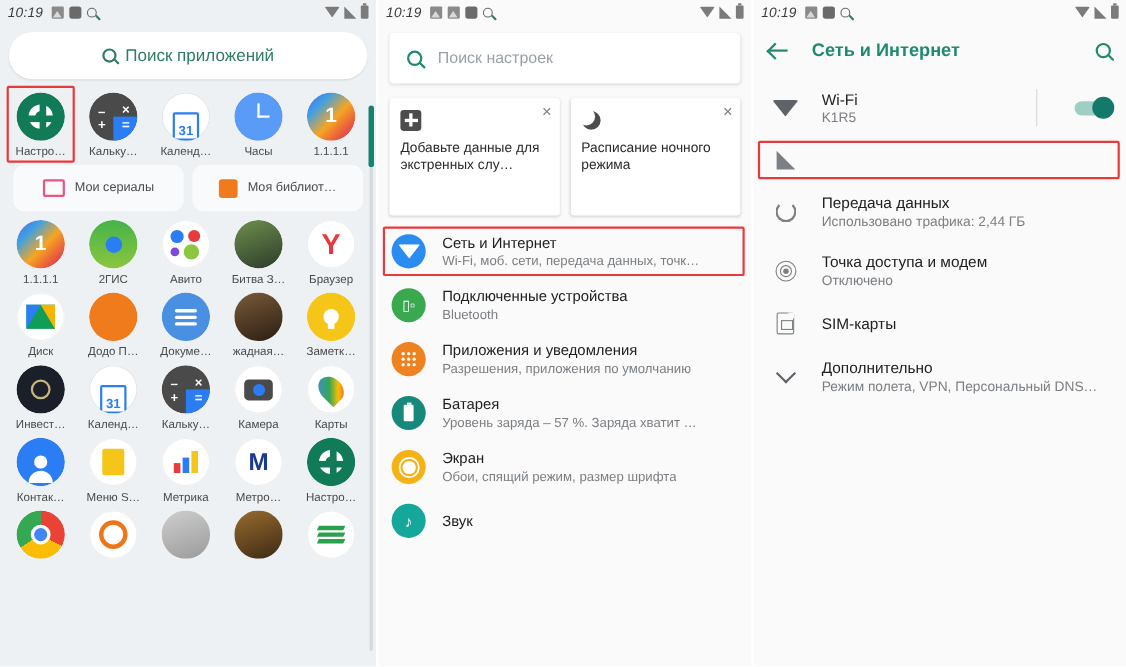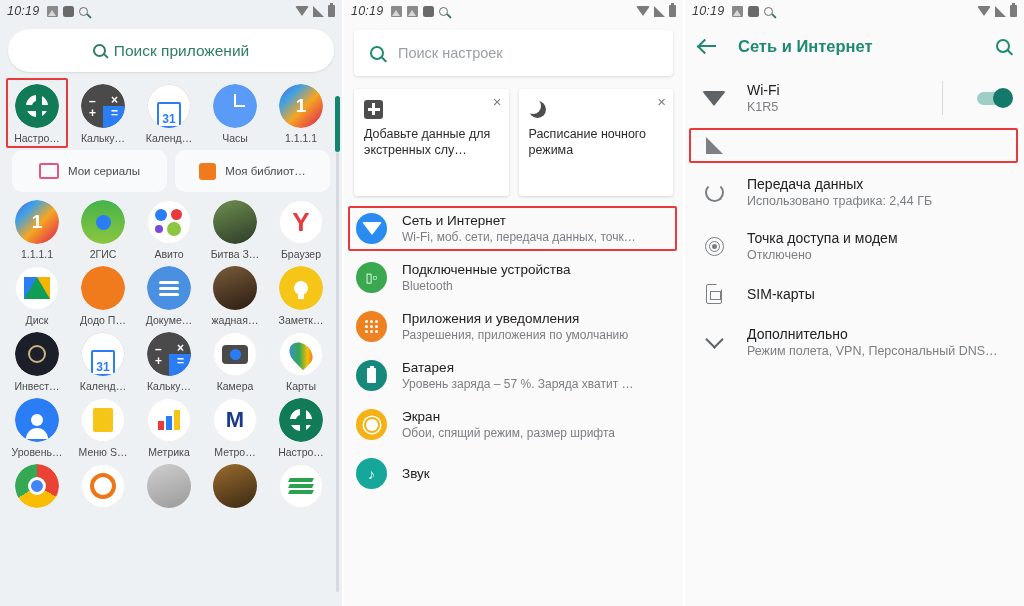--- a/index.html
+++ b/index.html
@@ -410,21 +410,21 @@
         </div>
       </div>
 
       <div class="row">
         <div class="app">
           <div class="ic">
               <div class="cont">
                 <b></b>
               </div>
             </div>
-          <div class="nm">Уровень…</div>
+          <div class="nm">Контак…</div>
         </div>
         <div class="app">
           <div class="ic">
               <div class="menus">
                 <b></b>
               </div>
             </div>
           <div class="nm">Меню S…</div>
         </div>
         <div class="app">

